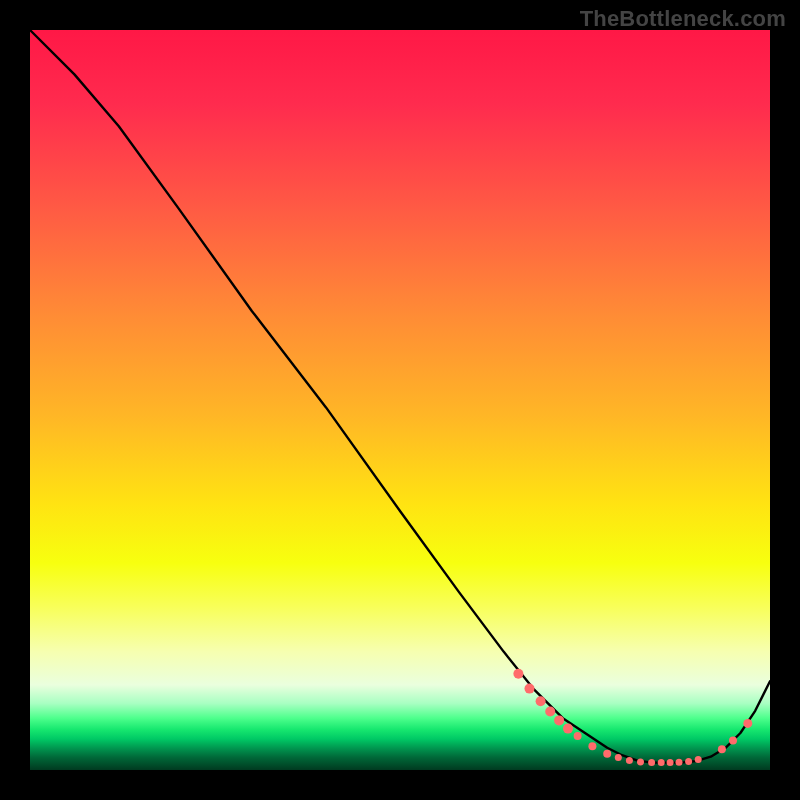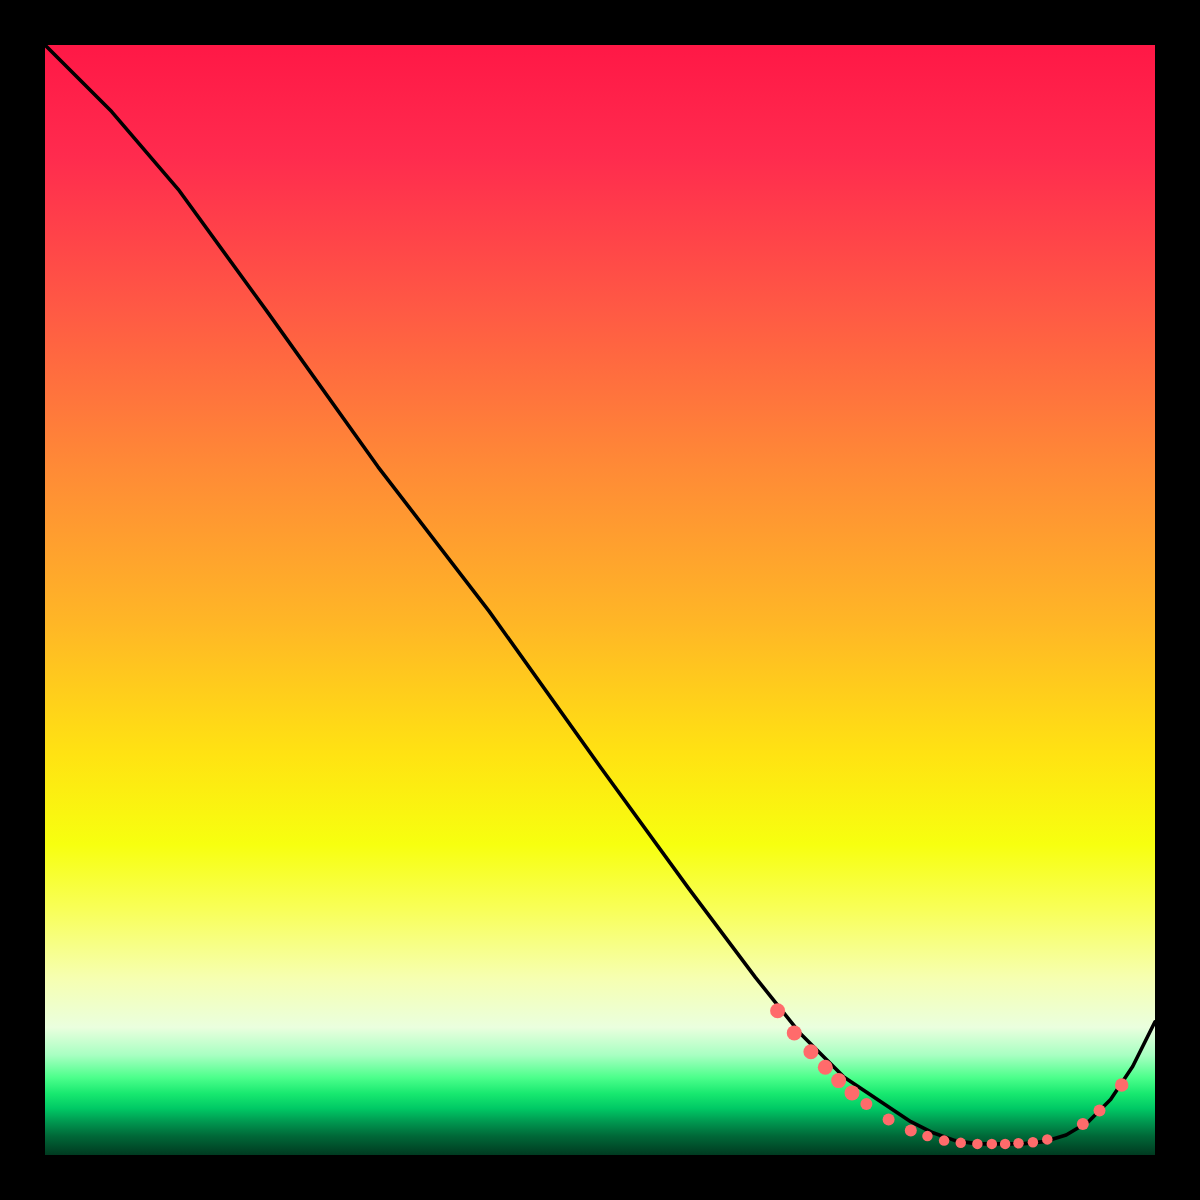--- a/index.html
+++ b/index.html
@@ -61,20 +61,21 @@
     top: 0;
     width: 740px;
     height: 740px;
     overflow: visible;
   }
 </style>
 </head>
 <body>
 
 <div class="frame">
+  <div class="watermark">TheBottleneck.com</div>
   <div class="plot">
     <svg class="curve" viewBox="0 0 740 740">
       <path id="curve-path" fill="none" stroke="#000" stroke-width="2.4" stroke-linecap="round" stroke-linejoin="round" d="M0.0 0.0 L44.4 44.4 L88.8 96.2 L148.0 177.6 L222.0 281.2 L296.0 377.4 L370.0 481.0 L429.2 562.4 L473.6 621.6 L503.2 658.6 L532.8 688.2 L555.0 703.0 L577.2 717.8 L592.0 725.2 L606.8 730.4 L621.6 732.6 L636.4 732.6 L651.2 732.6 L666.0 731.1 L680.8 726.7 L695.6 717.8 L710.4 703.0 L725.2 680.8 L740.0 651.2 "></path>
       <g id="markers-group">
           <circle cx="488.4" cy="643.8" r="5" fill="#ff6b6b"></circle>
           <circle cx="499.5" cy="658.6" r="5" fill="#ff6b6b"></circle>
           <circle cx="510.6" cy="671.2" r="5" fill="#ff6b6b"></circle>
           <circle cx="520.2" cy="681.5" r="5" fill="#ff6b6b"></circle>
           <circle cx="529.1" cy="690.4" r="5" fill="#ff6b6b"></circle>
           <circle cx="538.0" cy="698.6" r="5" fill="#ff6b6b"></circle>

